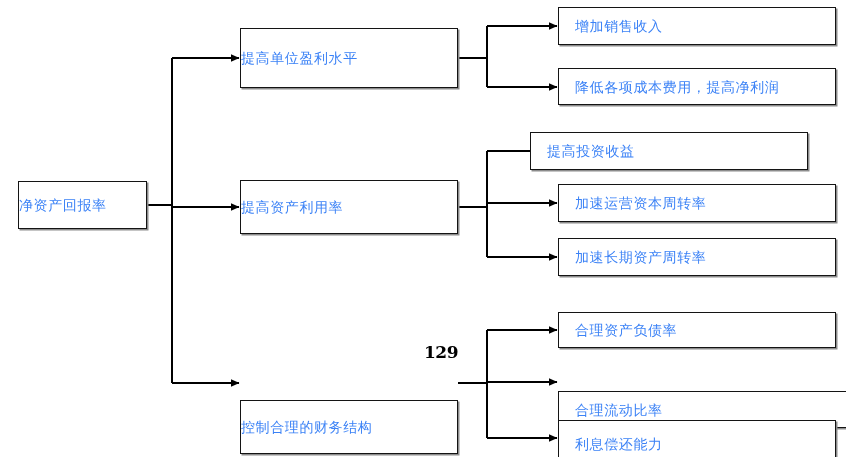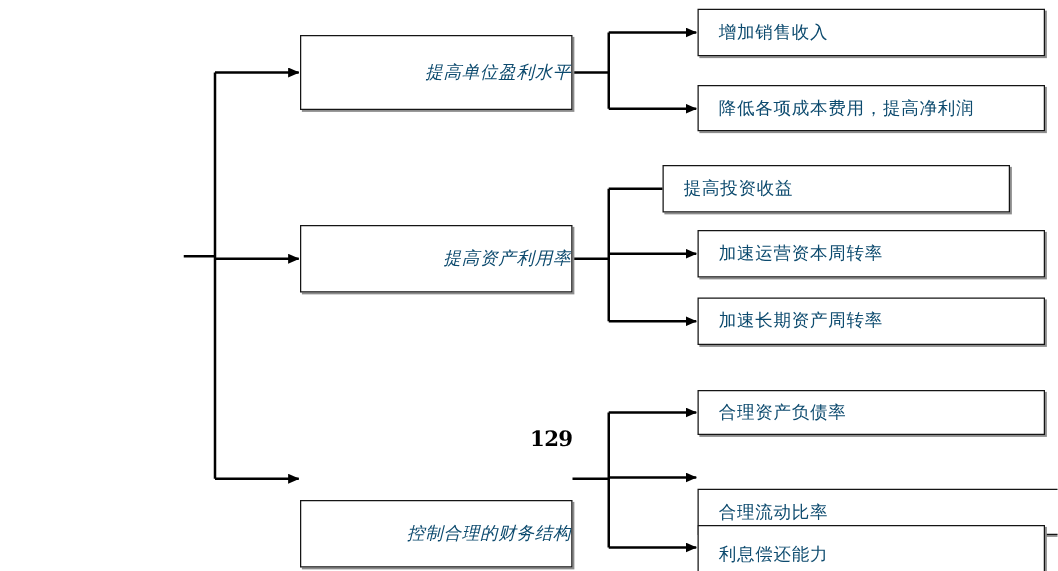--- a/index.html
+++ b/index.html
@@ -23,29 +23,28 @@
     box-sizing:border-box;
     background:#ffffff;
     border:1px solid #141414;
     box-shadow:1.5px 1.5px 0 0 #8c8c8c;
     display:flex;
     align-items:center;
     overflow:hidden;
   }
   .node > .node-label{
     font-size:14px;
-    color:#0c4a6e;
+    color:#3b82f6;
     letter-spacing:0.6px;
     white-space:nowrap;
     line-height:1;
   }
   .node.center > .node-label{
     width:100%;
-    text-align:right;
-    font-style:italic;
+    text-align:left;
   }
   .node.leftpad > .node-label{
     padding-left:16px;
   }
   .page-number{
     position:absolute;
     font-family:"DejaVu Serif","Liberation Serif",serif;
     font-weight:bold;
     font-size:17px;
     color:#000000;
@@ -80,20 +79,23 @@
         <path d="M487,203 L557,203" marker-end="url(#arrowhead)"></path>
         <path d="M487,257 L557,257" marker-end="url(#arrowhead)"></path>
         <path d="M458,383 L487,383"></path>
         <path d="M487,330 L487,438"></path>
         <path d="M487,330 L557,330" marker-end="url(#arrowhead)"></path>
         <path d="M487,382 L557,382" marker-end="url(#arrowhead)"></path>
         <path d="M487,438 L557,438" marker-end="url(#arrowhead)"></path>
       </g>
   </svg>
 
+  <div class="node center" id="node-root" style="left: 18px; top: 181px; width: 129px; height: 48px;">
+    <span class="node-label">净资产回报率</span>
+  </div>
 
   <div id="level2-host">
       <div class="node center" style="left: 240px; top: 28px; width: 218px; height: 60px;">
         <span class="node-label">提高单位盈利水平</span>
       </div>
       <div class="node center" style="left: 240px; top: 180px; width: 218px; height: 54px;">
         <span class="node-label">提高资产利用率</span>
       </div>
       <div class="node center" style="left: 240px; top: 356px; width: 218px; height: 54px; margin-top: 44px;">
         <span class="node-label">控制合理的财务结构</span>

